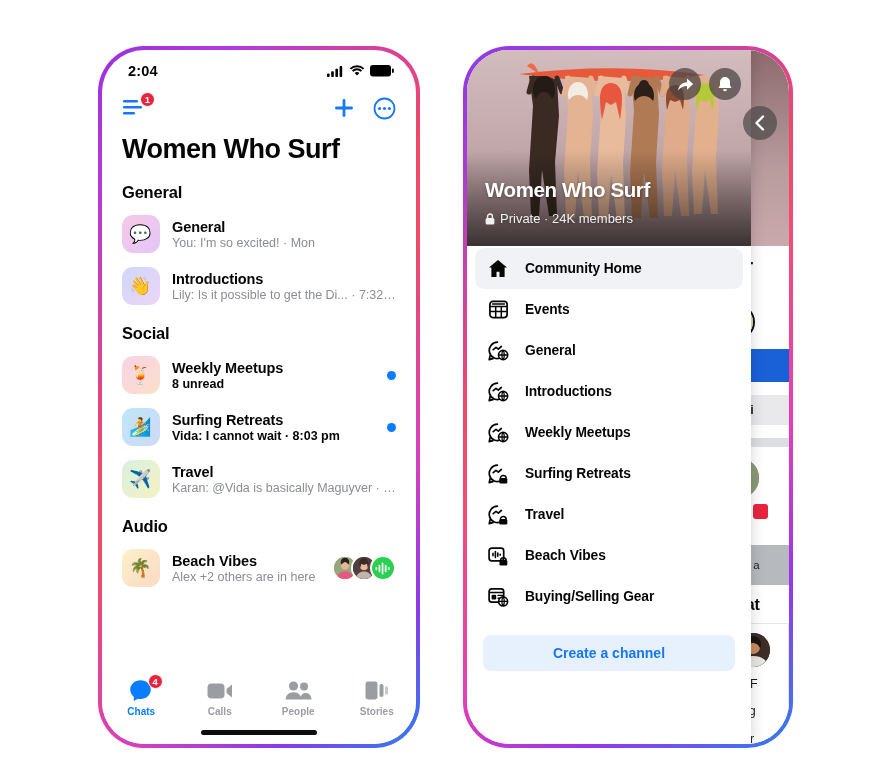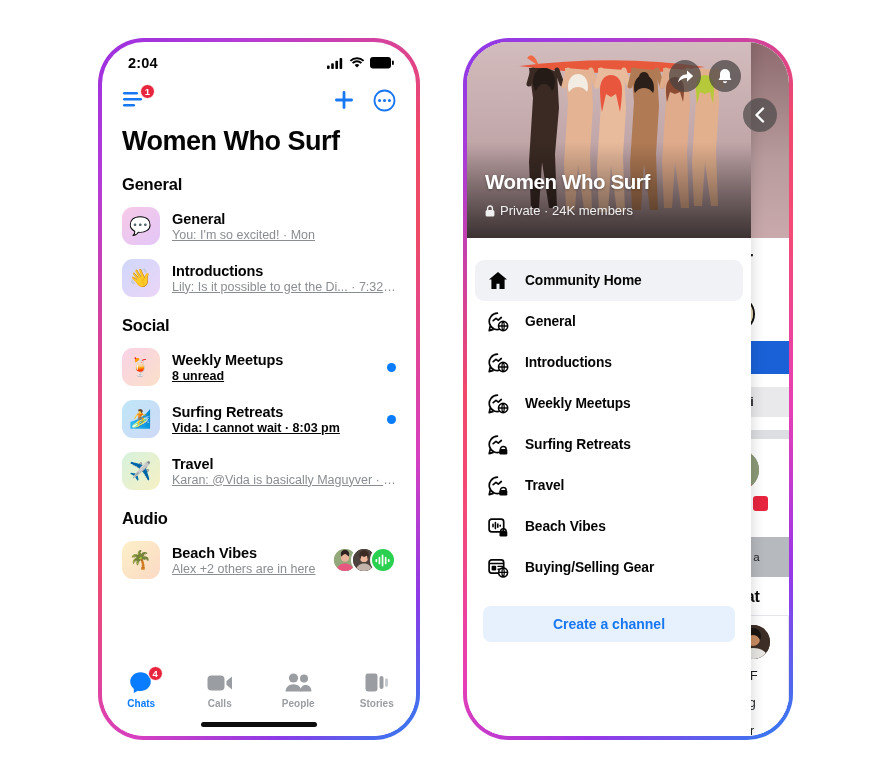--- a/index.html
+++ b/index.html
@@ -2,21 +2,21 @@
 <html><head>
 <meta charset="utf-8">
 <style>
   * { box-sizing: border-box; margin: 0; padding: 0; }
   html, body {
     width: 890px; height: 775px;
     background: #ffffff;
     font-family: "Liberation Sans", sans-serif;
     overflow: hidden;
   }
-  .stage { position: relative; width: 890px; height: 683px; }
+  .stage { position: relative; width: 890px; height: 683px; margin-top: 8px; }
 
   
   .phone {
     position: absolute;
     border-radius: 46px;
     padding: 4px;
   }
   .phone-inner {
     width: 100%; height: 100%;
     background: #fff;
@@ -72,21 +72,21 @@
   }
   .chat-avatar {
     width: 38px; height: 38px; border-radius: 11px;
     display: flex; align-items: center; justify-content: center;
     font-size: 18px; flex: 0 0 auto;
   }
   .chat-text { flex: 1 1 auto; min-width: 0; }
   .chat-name { font-size: 14.5px; font-weight: 700; color: #050505; letter-spacing: -.1px; }
   .chat-sub {
     font-size: 12.5px; color: #8a8d91; margin-top: 1px;
-    white-space: nowrap; overflow: hidden; text-overflow: ellipsis; text-decoration: underline;
+    white-space: nowrap; overflow: hidden; text-overflow: ellipsis;
   }
   .chat-sub.unread { color: #050505; font-weight: 700; }
   .unread-dot { width: 9px; height: 9px; border-radius: 50%; background: #0a7cff; flex: 0 0 auto; }
   .audio-faces { display: flex; align-items: center; flex: 0 0 auto; }
   .face {
     width: 26px; height: 26px; border-radius: 50%;
     border: 2px solid #fff; margin-left: -7px; overflow: hidden;
     display: flex; align-items: center; justify-content: center;
   }
   .face:first-child { margin-left: 0; }
@@ -158,21 +158,21 @@
   .cover-title {
     position: absolute; left: 18px; bottom: 44px; z-index:4;
     font-size: 20.5px; font-weight: 700; color: #fff; letter-spacing: -.4px;
     text-shadow: 0 1px 3px rgba(0,0,0,.35);
   }
   .cover-meta {
     position: absolute; left: 18px; bottom: 20px; z-index:4;
     font-size: 13px; color: #f0f0f0; display: flex; align-items: center; gap: 5px;
     text-shadow: 0 1px 3px rgba(0,0,0,.35);
   }
-  .menu-list { padding: 22px 0 0 0; }
+  .menu-list { padding: 2px 0 0 0; }
   .menu-item {
     display: flex; align-items: center; gap: 15px;
     height: 41px; margin: 0 8px; padding: 0 11px; border-radius: 9px;
   }
   .menu-item.active { background: #f0f2f5; }
   .menu-icon { width: 24px; display:flex; align-items:center; justify-content:center; flex:0 0 auto;}
   .menu-label { font-size: 13.8px; font-weight: 600; color: #050505; letter-spacing: -.1px; }
   .create-btn {
     margin: 18px 16px 0 16px; height: 36px; border-radius: 8px;
     background: #e7f0fd; color: #1877f2; font-size: 14px; font-weight: 700;
@@ -519,20 +519,30 @@
           <div class="menu-item active">
             <span class="menu-icon">
               <svg width="20" height="19" viewBox="0 0 20 19">
                 <path d="M10 1 1 8.4h2.4V18h5.1v-5.3h3V18h5.1V8.4H19z" fill="#050505"></path>
               </svg>
             </span>
             <span class="menu-label">Community Home</span>
           </div>
 
 
+          <div class="menu-item">
+            <span class="menu-icon">
+              <svg width="19" height="19" viewBox="0 0 19 19">
+                <rect x="0.9" y="1.4" width="17.2" height="16.2" rx="3" fill="none" stroke="#050505" stroke-width="1.7"></rect>
+                <path d="M1 6.6h17M1 11.6h17M6.7 6.6v11M12.3 6.6v11" stroke="#050505" stroke-width="1.5"></path>
+                <path d="M3.6 4h11.8" stroke="#050505" stroke-width="1.5" stroke-linecap="round"></path>
+              </svg>
+            </span>
+            <span class="menu-label">Events</span>
+          </div>
 
           <div class="menu-item">
             <span class="menu-icon">
               <svg width="21" height="20" viewBox="0 0 21 20">
                 <path d="M9.4 1.2a8.2 8.2 0 1 0 4 15.4" fill="none" stroke="#050505" stroke-width="1.7" stroke-linecap="round"></path>
                 <path d="M2.2 14.2 1.2 18.6l4.4-1.2" fill="none" stroke="#050505" stroke-width="1.7" stroke-linejoin="round"></path>
                 <path d="M5.2 8.6 8 6.3l2.3 1.8 3-2.6" fill="none" stroke="#050505" stroke-width="1.7" stroke-linecap="round" stroke-linejoin="round"></path>
                 <circle cx="15.1" cy="14" r="4.6" fill="#fff" stroke="#050505" stroke-width="1.6"></circle>
                 <path d="M10.5 14h9.2M15.1 9.4c1.6 1.6 1.6 7.6 0 9.2M15.1 9.4c-1.6 1.6-1.6 7.6 0 9.2" fill="none" stroke="#050505" stroke-width="1.3"></path>
               </svg>

